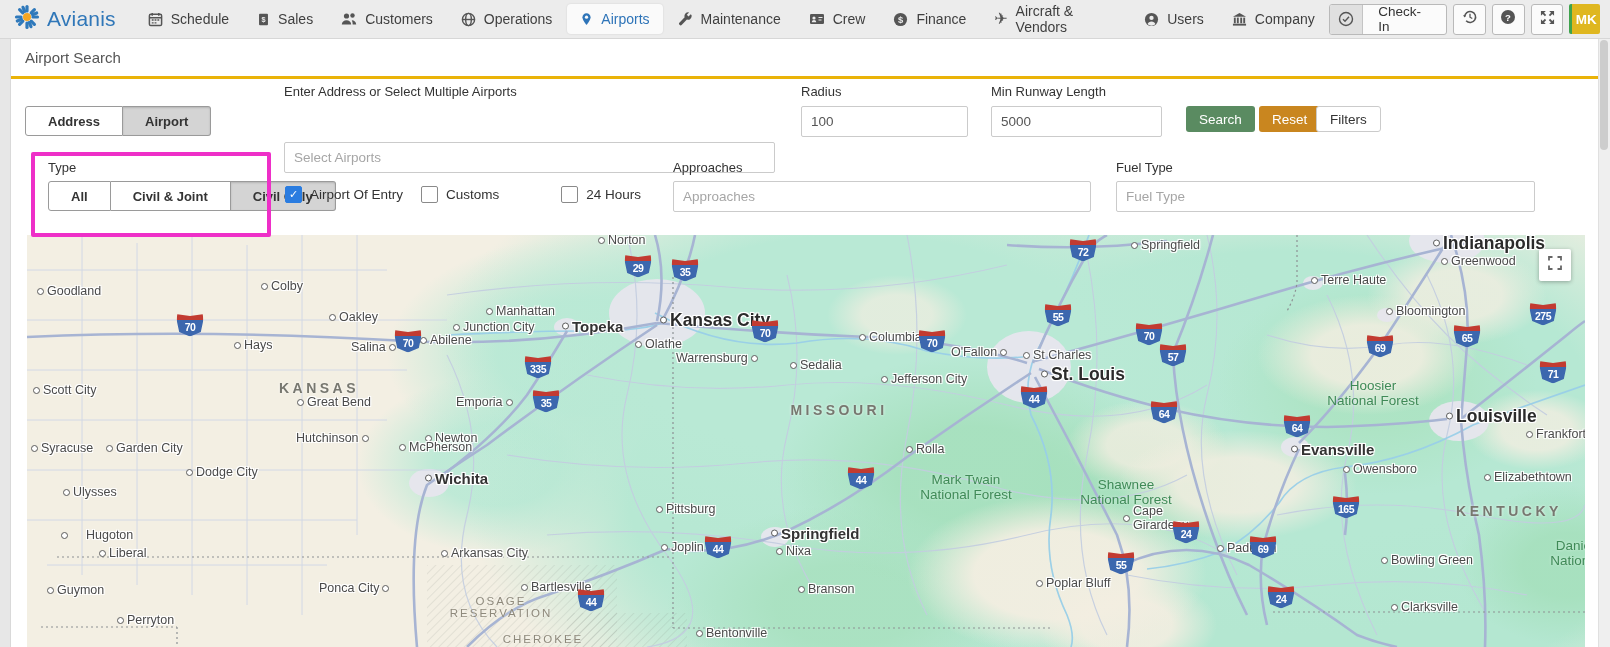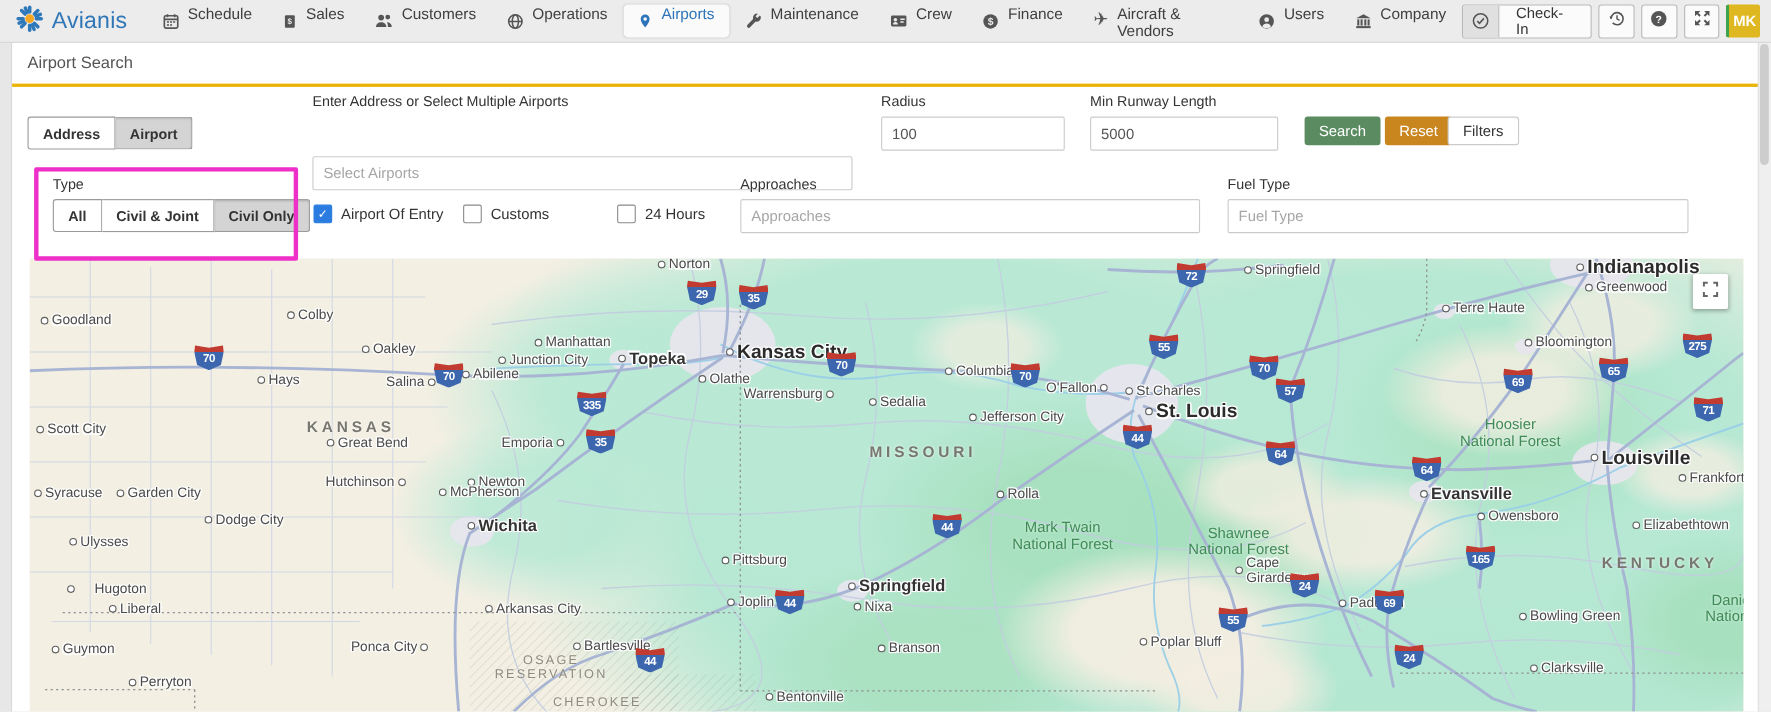--- a/index.html
+++ b/index.html
@@ -11,21 +11,21 @@
   
   .navbar{
     position:absolute;left:0;top:0;width:1610px;height:38px;
     background:#ececec;border-bottom:1px solid #d7d7d7;
     display:flex;align-items:center;z-index:60;
   }
   .logo{display:flex;align-items:center;gap:7px;padding:0 18px 0 14px;}
   .logo-text{font-size:21px;color:#3077b8;font-weight:500;letter-spacing:.2px;}
   .nav-items{display:flex;align-items:center;height:100%;}
   .nav-item{
-    display:flex;gap:8px;padding:0 13px;height:30px;
+    display:flex;align-items:center;gap:8px;padding:0 13px;height:30px;
     font-size:14px;color:#3f3f3f;cursor:pointer;border-radius:4px;margin:0 1px;
   }
   .nav-item .nav-ic{color:#555;display:flex;align-items:center;}
   .nav-item.active{background:#fafafa;color:#2e74b8;box-shadow:0 0 2px rgba(0,0,0,.12);}
   .nav-item.active .nav-ic{color:#2e74b8;}
   .nav-right{margin-left:auto;display:flex;align-items:center;gap:6px;padding-right:10px;}
   .checkin-btn{
     display:flex;align-items:stretch;height:29px;border:1px solid #b9b9b9;
     border-radius:3px;overflow:hidden;background:#fbfbfb;cursor:pointer;
   }
@@ -50,21 +50,21 @@
   .panel-title{position:absolute;left:14px;top:11px;font-size:15px;color:#555;}
   .field-label{position:absolute;font-size:13px;color:#333;}
   .tinput{
     position:absolute;height:29px;border:1px solid #cbcbcb;border-radius:2px;
     font-size:13.5px;color:#555;padding:0 9px;font-family:"Liberation Sans",sans-serif;
     background:#fff;box-sizing:content-box;
   }
   .tinput::placeholder{color:#a6a6a6;}
   .btn-group{position:absolute;display:flex;}
   .tbtn{
-    height:30px;padding:0 13px;background:#fff;border:1px solid #9a9a9a;border-left-width:0;
+    height:30px;padding:0 22px;background:#fff;border:1px solid #9a9a9a;border-left-width:0;
     font-size:13px;font-weight:bold;color:#333;cursor:pointer;font-family:"Liberation Sans",sans-serif;
   }
   .tbtn:first-child{border-left-width:1px;border-radius:3px 0 0 3px;}
   .tbtn:last-child{border-radius:0 3px 3px 0;}
   .tbtn.sel{background:#d4d4d4;box-shadow:inset 0 1px 2px rgba(0,0,0,.15);}
   .act-btn{
     position:absolute;height:26px;border:none;border-radius:3px;color:#fff;
     font-size:13.5px;cursor:pointer;padding:0 13px;font-family:"Liberation Sans",sans-serif;
   }
   .act-btn.search{background:#5a8b61;}

